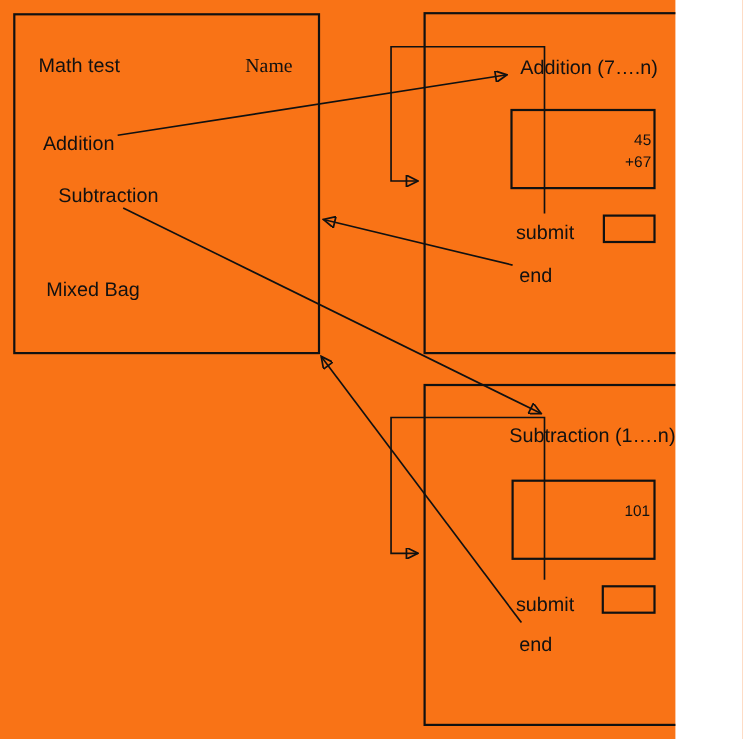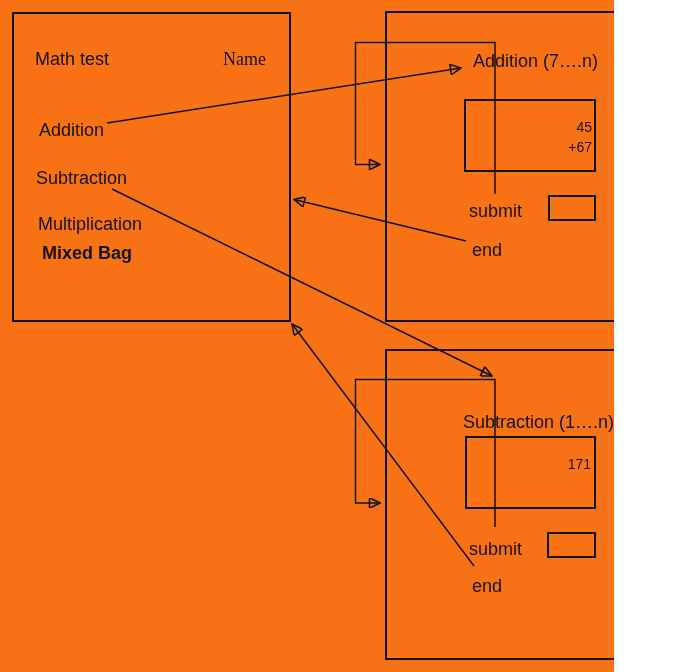--- a/index.html
+++ b/index.html
@@ -51,40 +51,39 @@
 </style>
 </head>
 <body>
 
 <div class="canvas">
 
   <div class="box" style="left:12px; top:12px; width:279px; height:310px;"></div>
   <div class="lbl" style="left:35px; top:50px;">Math test</div>
   <div class="lbl" style="left:223px; top:50px;font-family:Liberation Serif, serif;">Name</div>
   <div class="lbl" style="left:39px; top:121px;">Addition</div>
-  <div class="lbl" style="left:36px; top:169px;">Subtraction</div>
-  <div class="lbl" style="left:38px; top:215px;">Multiplication</div>
-  <div class="lbl" style="left:42px; top:244px;font-weight:bold;">Mixed Bag</div>
+  <div class="lbl" style="left:53px; top:169px;">Subtraction</div>
+  <div class="lbl" style="left:42px; top:254px;">Mixed Bag</div>
 
   <div class="box" style="left:385px; top:11px; width:279px; height:311px;"></div>
   <div class="lbl" style="left:473px; top:52px;">Addition (7….n)</div>
   <div class="box" style="left:464px; top:99px; width:132px; height:73px;"></div>
   <div class="operands" style="left:464px; top:117px; width:128px;">
     <div>45</div>
     <div>+67</div>
   </div>
   <div class="lbl" style="left:469px; top:202px;">submit</div>
   <div class="box" style="left:548px; top:195px; width:48px; height:26px;"></div>
   <div class="lbl" style="left:472px; top:241px;">end</div>
 
   <div class="box" style="left:385px; top:349px; width:280px; height:311px;"></div>
-  <div class="lbl" style="left:463px; top:387px;margin-top:26px;">Subtraction (1….n)</div>
+  <div class="lbl" style="left:463px; top:387px;">Subtraction (1….n)</div>
   <div class="box" style="left:465px; top:436px; width:131px; height:73px;"></div>
   <div class="operands" style="left:465px; top:454px; width:126px;">
-    <div>171</div>
+    <div>101</div>
   </div>
   <div class="lbl" style="left:469px; top:540px;">submit</div>
   <div class="box" style="left:547px; top:532px; width:49px; height:26px;"></div>
   <div class="lbl" style="left:472px; top:577px;">end</div>
 
   <svg class="overlay" width="675" height="672" viewBox="0 0 675 672">
     <defs>
       <marker id="ah" viewBox="0 0 10 10" refX="10" refY="5" markerWidth="8.5" markerHeight="7" orient="auto-start-reverse">
         <path d="M0,0 L10,5 L0,10 z" fill="#111111" stroke="none"></path>
       </marker>

